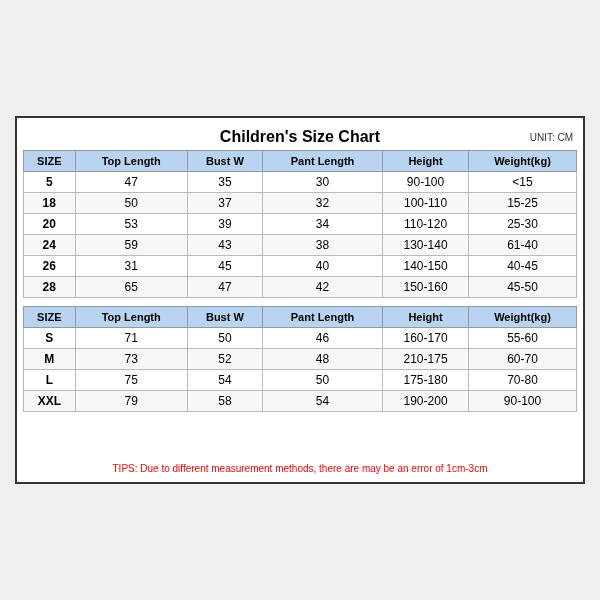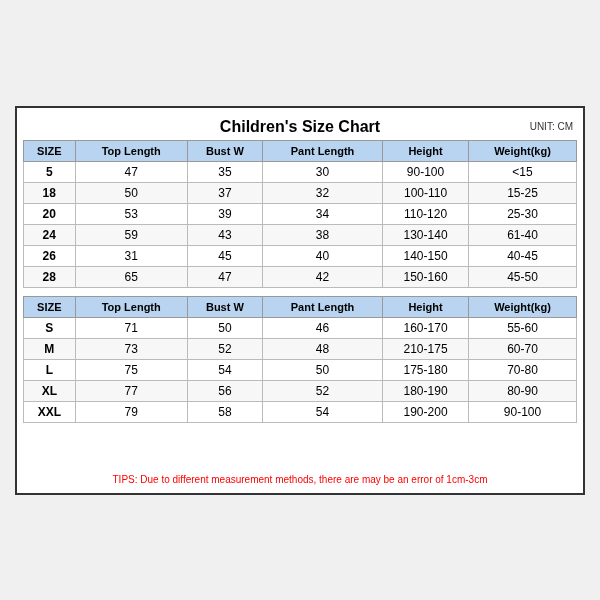--- a/index.html
+++ b/index.html
@@ -180,28 +180,20 @@
         </tr>
         <tr>
           <td class="size-col">L</td>
           <td>75</td>
           <td>54</td>
           <td>50</td>
           <td>175-180</td>
           <td>70-80</td>
         </tr>
         <tr>
-          <td class="size-col">XL</td>
-          <td>77</td>
-          <td>56</td>
-          <td>52</td>
-          <td>180-190</td>
-          <td>80-90</td>
-        </tr>
-        <tr>
           <td class="size-col">XXL</td>
           <td>79</td>
           <td>58</td>
           <td>54</td>
           <td>190-200</td>
           <td>90-100</td>
         </tr>
       </tbody>
   </table>
 

